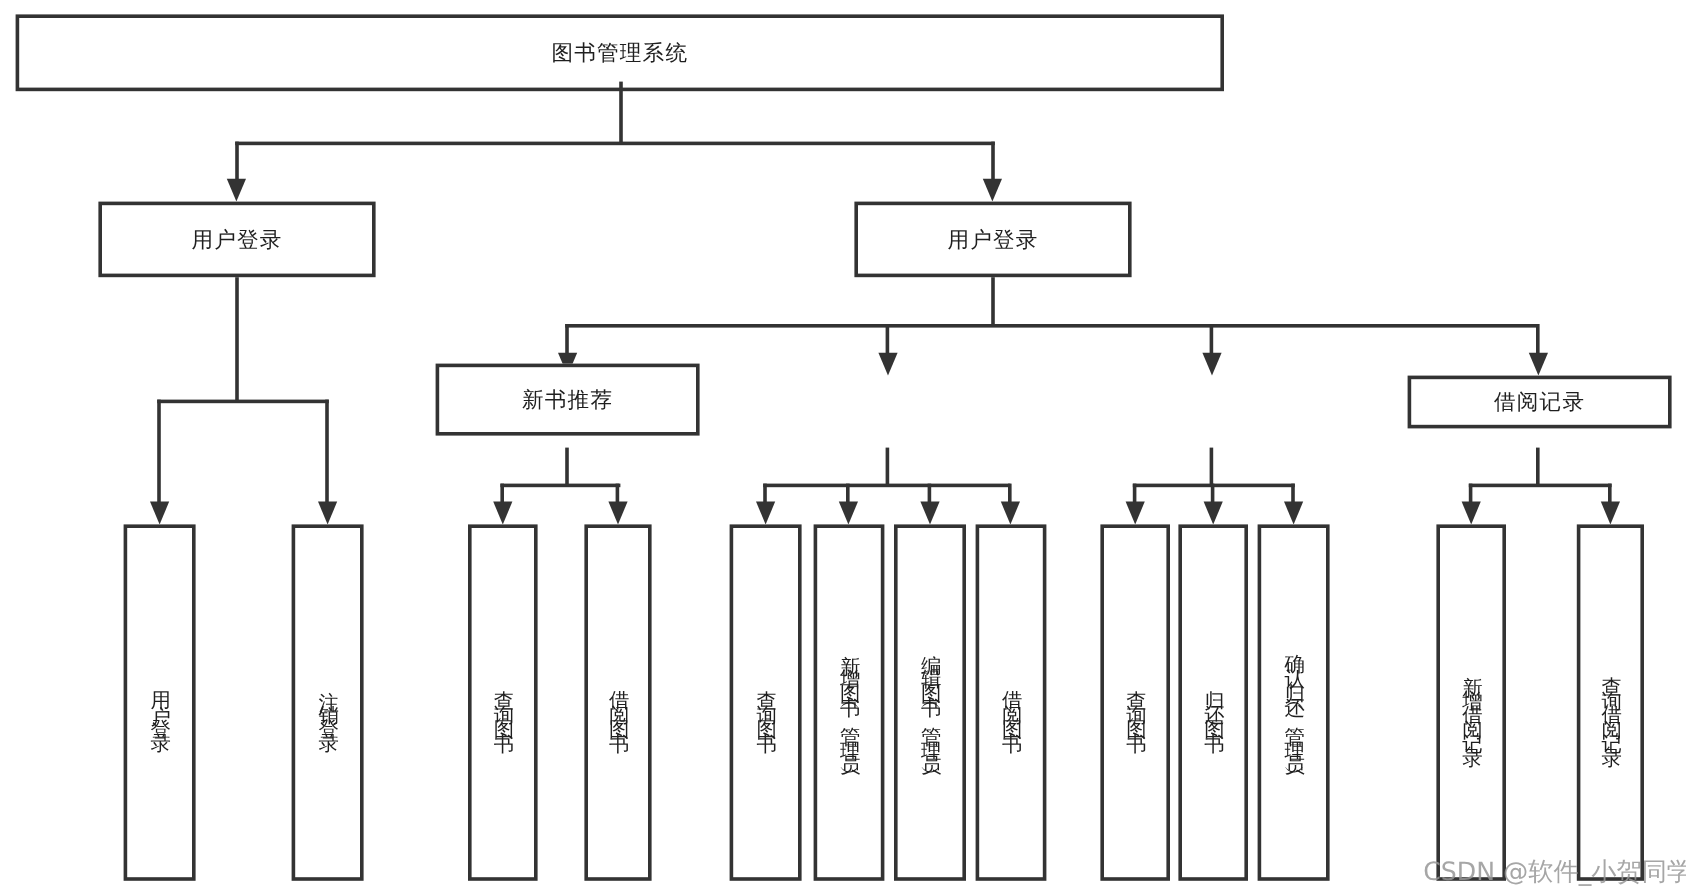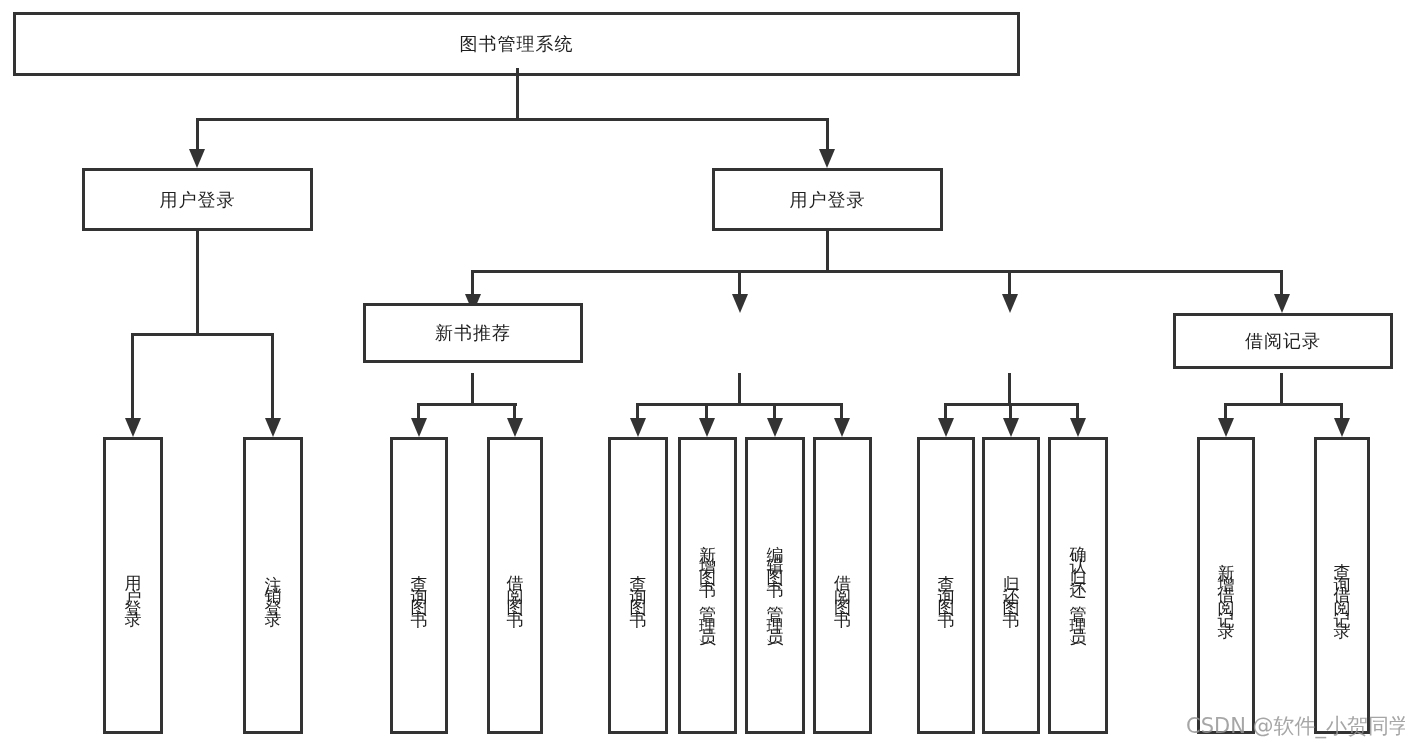--- a/index.html
+++ b/index.html
@@ -59,21 +59,21 @@
   <div class="vline" style="left:738px;  top:270px; height:27px;"></div>
   <div class="arrow" style="left:732px;  top:294px;"></div>
   <div class="vline" style="left:1008px; top:270px; height:27px;"></div>
   <div class="arrow" style="left:1002px; top:294px;"></div>
   <div class="vline" style="left:1280px; top:270px; height:27px;"></div>
   <div class="arrow" style="left:1274px; top:294px;"></div>
 
   <div class="box h" style="left:363px; top:303px; width:220px; height:60px;">
     <span>新书推荐</span>
   </div>
-  <div class="box h" style="left:1173px; top:313px; width:220px; height:56px;">
+  <div class="box h" style="left:1173px; top:313px; width:220px; height:44px;">
     <span>借阅记录</span>
   </div>
 
   <div class="vline" style="left:471px; top:373px; height:32px;"></div>
   <div class="hline" style="left:417px; top:403px; width:100px;"></div>
   <div class="vline" style="left:417px; top:403px; height:16px;"></div>
   <div class="arrow" style="left:411px; top:418px;"></div>
   <div class="vline" style="left:513px; top:403px; height:16px;"></div>
   <div class="arrow" style="left:507px; top:418px;"></div>
 

